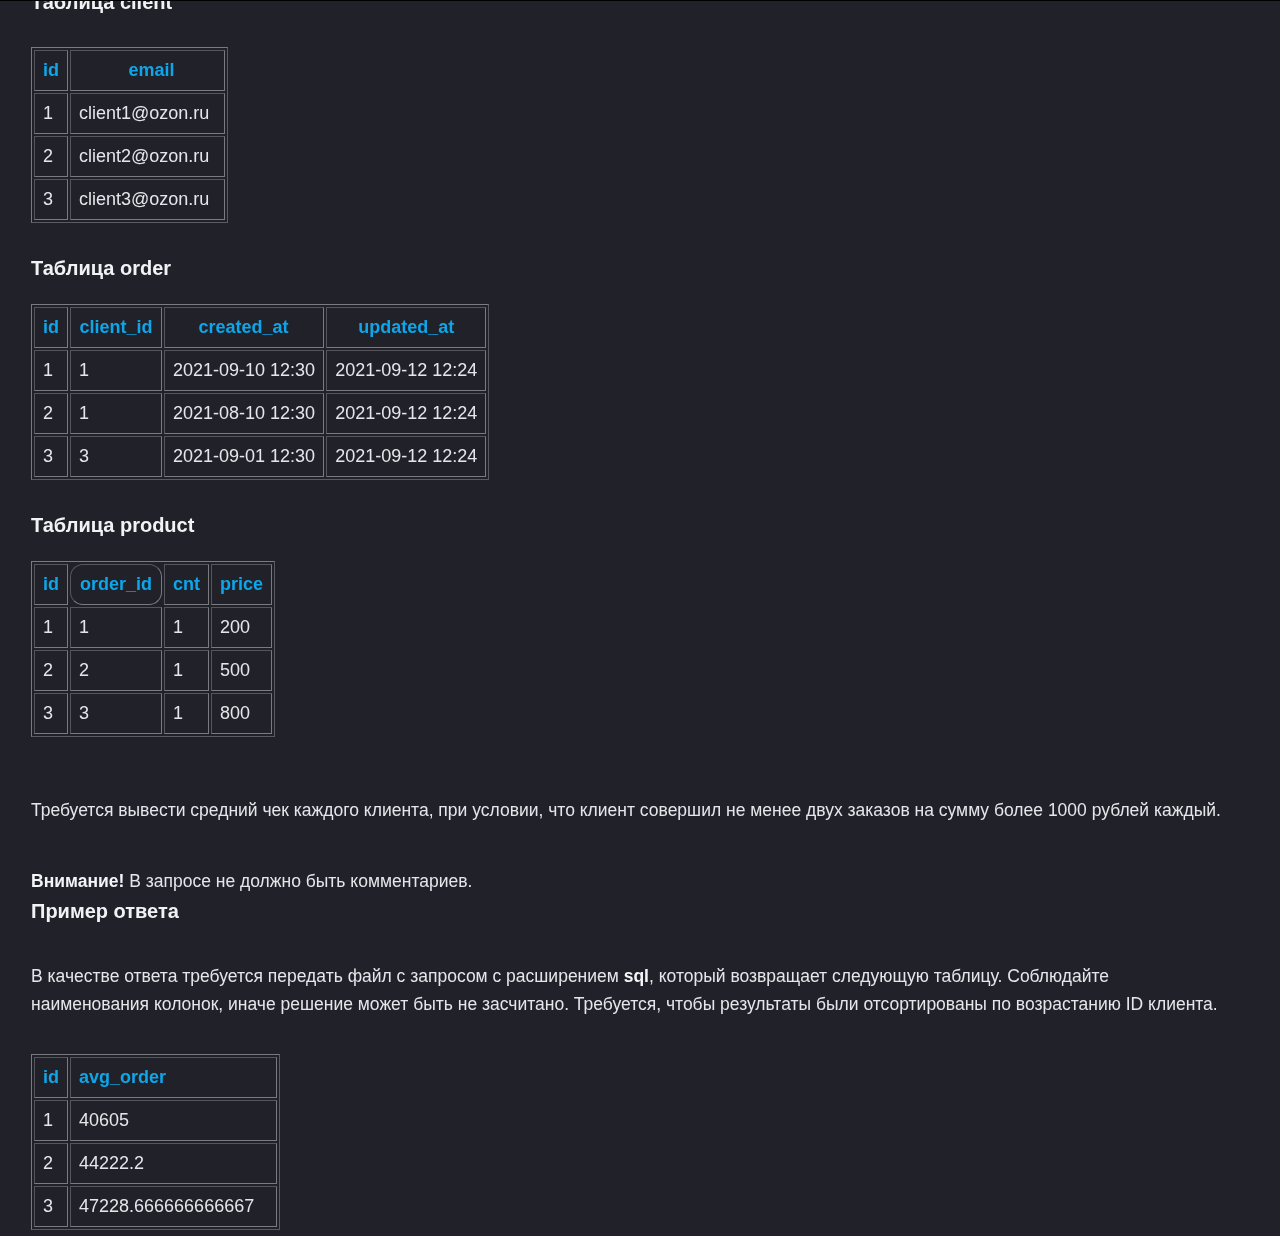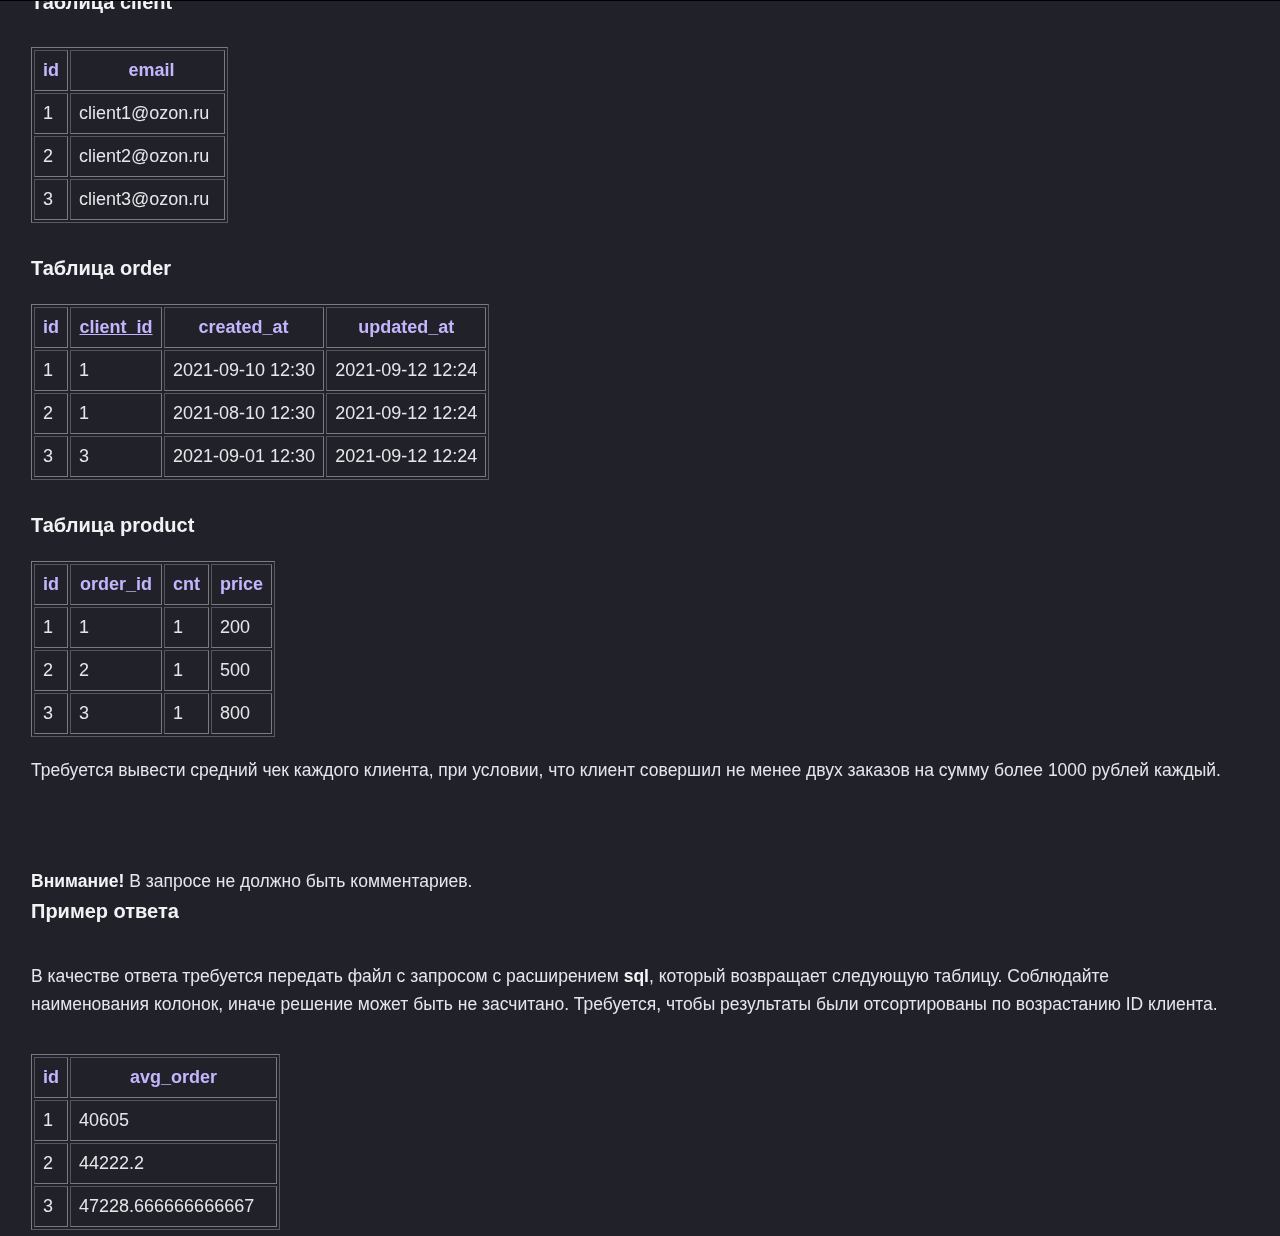--- a/index.html
+++ b/index.html
@@ -43,52 +43,52 @@
       border: 1px solid #7a7a80;
       border-top-color: #55555b;
       border-left-color: #55555b;
       height: 39px;
       padding: 0 8px;
       white-space: nowrap;
     }
     table.data th {
       font-weight: bold;
       text-align: center;
-      color: #c4b5fd;
+      color: #0ea5e9;
       margin-left: 38px;
     }
     table.data td {
       text-align: left;
     }
     p {
       font-size: 17.5px;
       line-height: 27.5px;
       margin: 0;
       color: #e6e6ea;
     }
     b { color: #f5f5f8; }
 
     #h-client { position: absolute; top: 0; }
     #t-client { position: absolute; top: 58px; }
     #h-order { position: absolute; top: 266px; }
     #t-order { position: absolute; top: 315px; }
     #h-product { position: absolute; top: 523px; }
     #t-product { position: absolute; top: 572px; }
-    #p-task { position: absolute; top: 768px; width: 1210px; }
+    #p-task { position: absolute; top: 808px; width: 1210px; }
     #p-warn { position: absolute; top: 856px; margin-top: 23px; }
     #h-example { position: absolute; top: 909px; text-align: center; }
     #p-answer { position: absolute; top: 958px; width: 1200px; margin-top: 16px; }
     #t-result { position: absolute; top: 1065px; }
 
     #t-client th.c-email { width: 129px; padding-left: 16px; }
-    #t-order th.c-client { width: 74px; text-decoration: underline; }
+    #t-order th.c-client { width: 74px; }
     #t-order th.c-created { width: 140px; padding-left: 7px; }
     #t-order th.c-updated { width: 138px; }
-    #t-product th.c-orderid { width: 74px; }
-    #t-result th.c-avg { width: 189px; text-align: center; }
+    #t-product th.c-orderid { width: 74px; border-radius: 13px; }
+    #t-result th.c-avg { width: 189px; text-align: left; }
   </style>
 </head>
 <body>
 
 <div class="content">
 
   <h3 id="h-client">Таблица client</h3>
   <table id="t-client" class="data">
     <thead>
       <tr>

